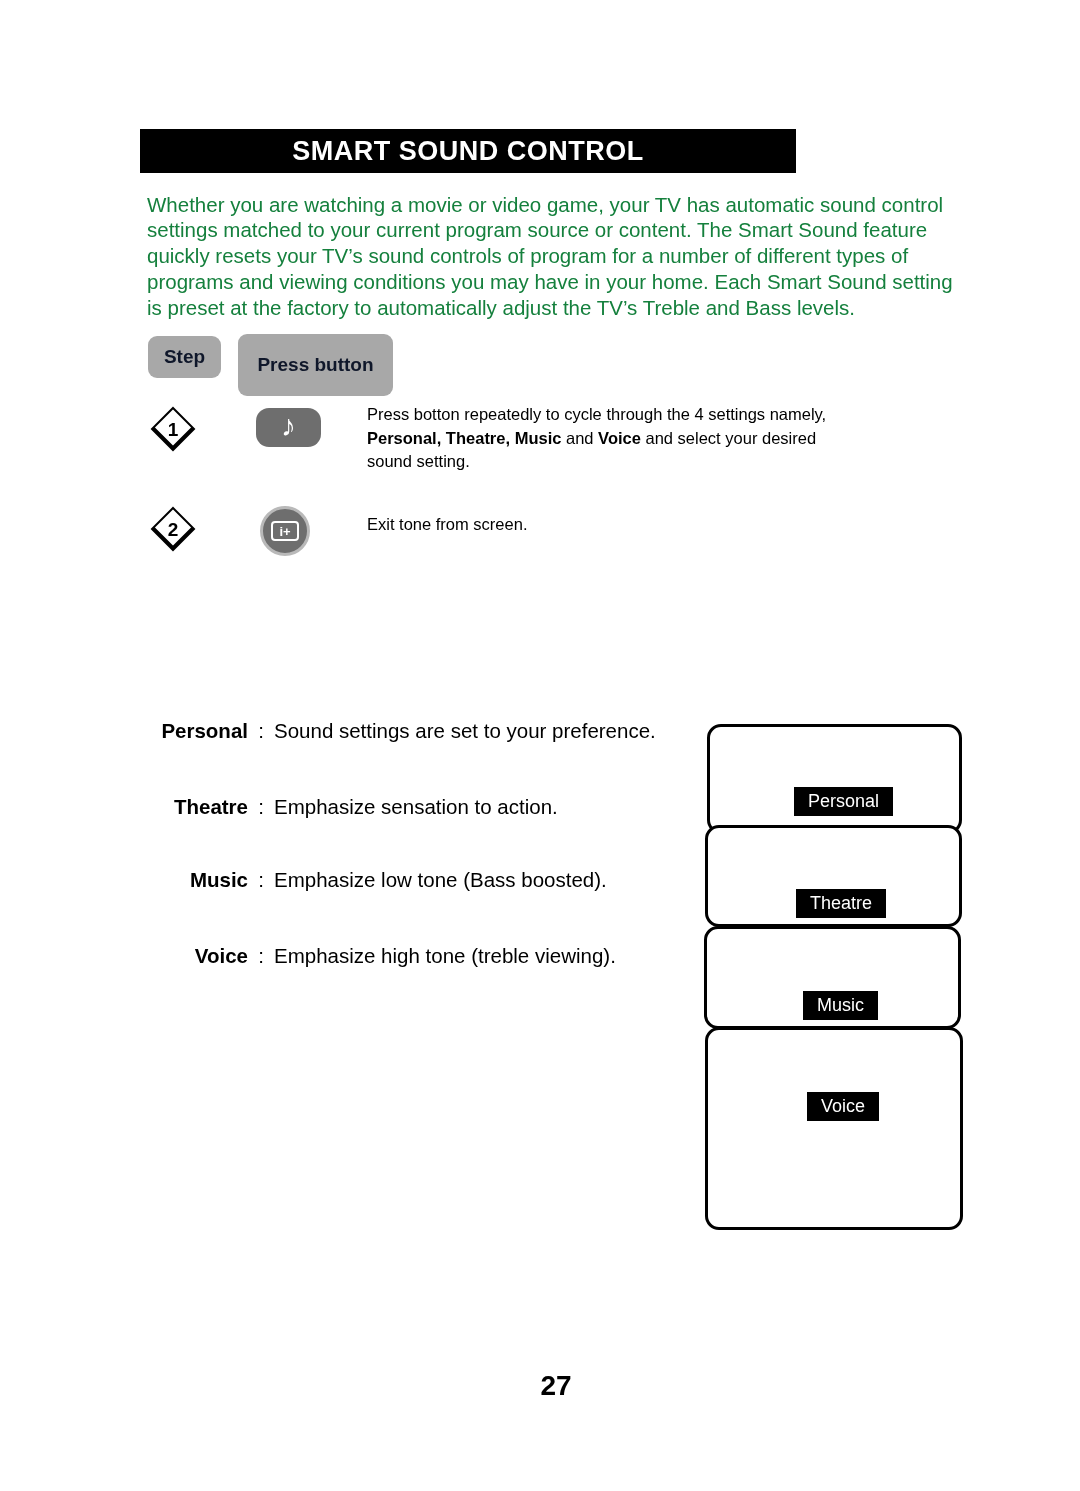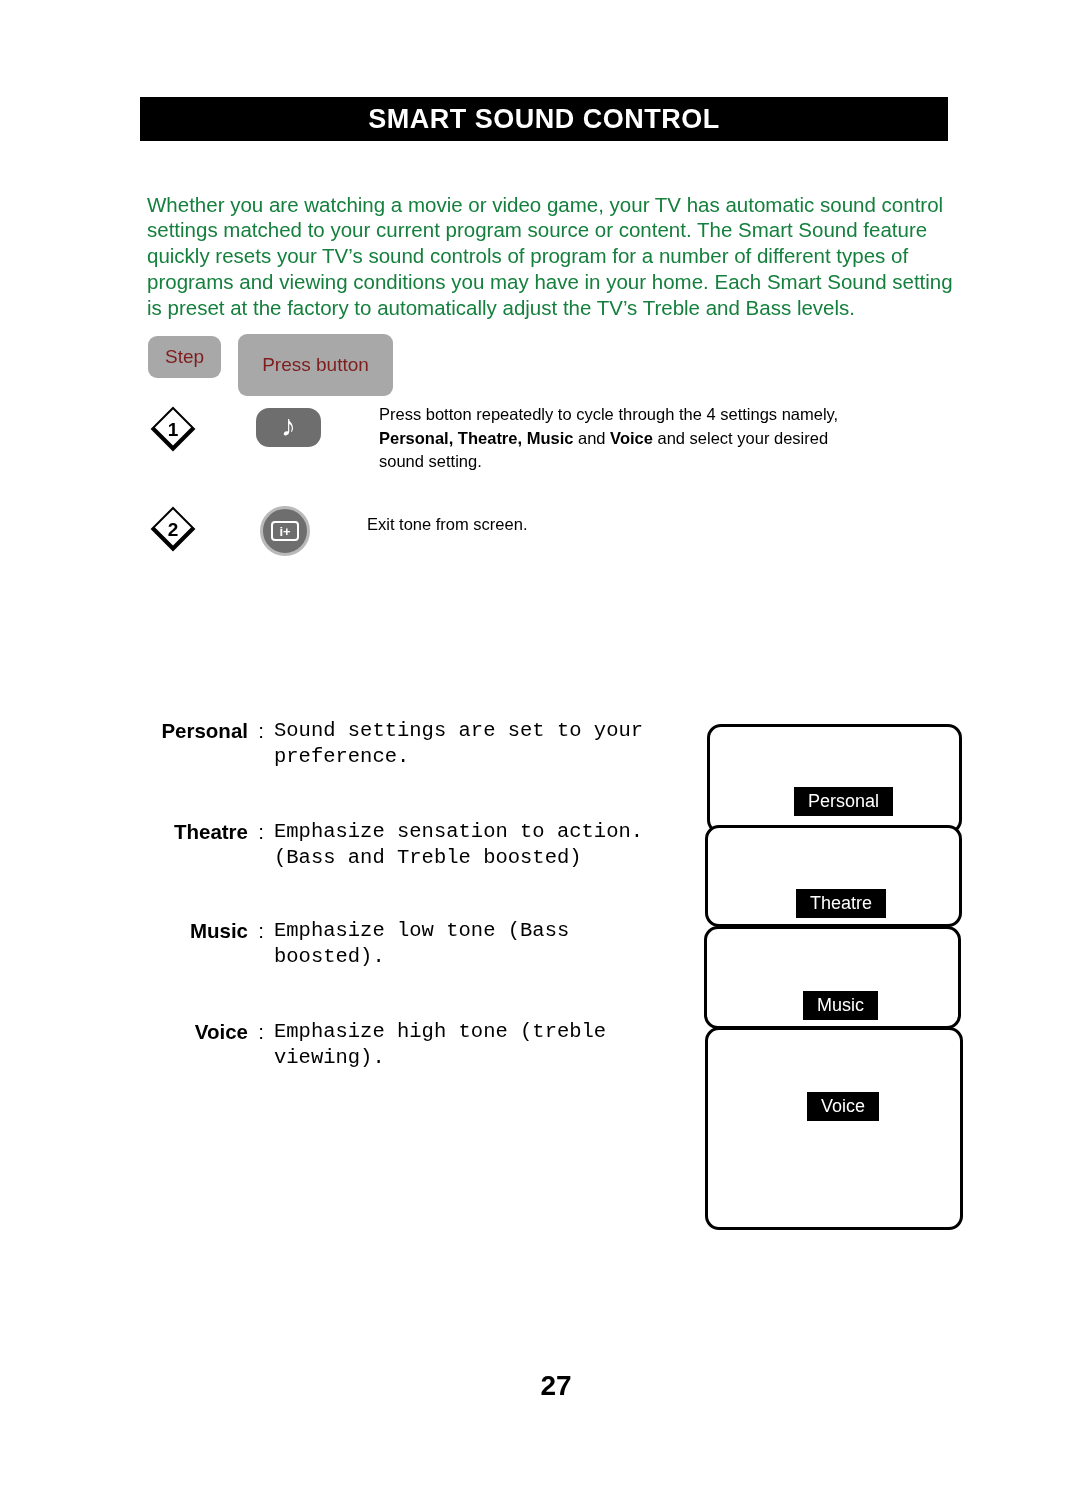--- a/index.html
+++ b/index.html
@@ -14,22 +14,22 @@
     position: relative;
     font-family: "Liberation Sans", sans-serif;
     color: #000000;
     overflow: hidden;
   }
 
   
   .title-bar {
     position: absolute;
     left: 140px;
-    top: 97px;
-    width: 808px;
+    top: 129px;
+    width: 656px;
     height: 44px;
     background: #000000;
     display: flex;
     align-items: center;
     justify-content: center;
   }
   .title-bar .title-text {
     color: #ffffff;
     font-size: 27px;
     font-weight: bold;
@@ -49,23 +49,23 @@
   }
 
   
   .pill {
     position: absolute;
     background: #a8a8a8;
     border-radius: 9px;
     display: flex;
     align-items: center;
     justify-content: center;
-    font-weight: normal;
+    font-weight: bold;
     font-size: 19px;
-    color: #7f1d1d;
+    color: #0f172a;
   }
   .pill-step   { left: 148px; top: 336px; width: 73px; height: 42px; }
   .pill-button { left: 238px; top: 334px; width: 155px; height: 62px; }
 
   
   .step-row { position: absolute; }
 
   .diamond {
     position: absolute;
     width: 46px;
@@ -140,21 +140,21 @@
     text-align: right;
     font-weight: bold;
     flex: 0 0 auto;
     padding-right: 0px;
   }
   .defrow .colon {
     width: 26px;
     text-align: center;
     flex: 0 0 auto;
   }
-  .defrow .desc { flex: 1 1 auto; font-family: Liberation Mono, monospace; }
+  .defrow .desc { flex: 1 1 auto; }
   .defrow .desc .sub { display: block; }
 
   
   .tv-stack {
     position: absolute;
     left: 704px;
     top: 724px;
     width: 262px;
     height: 506px;
   }
@@ -219,21 +219,21 @@
       <polygon points="23,2 44,23 23,44 2,23" fill="#ffffff" stroke="#000000" stroke-width="2"></polygon>
       <path d="M23,44 L2,23 L4.2,20.8 L23,39.6 L41.8,20.8 L44,23 Z" fill="#000000"></path>
       <text x="23" y="30" text-anchor="middle" font-family="Liberation Sans, sans-serif" font-size="19" font-weight="bold" fill="#000000">1</text>
     </svg>
   </div>
 
   <div class="key-note" style="left:256px; top:408px;">
     <span class="glyph">♪</span>
   </div>
 
-  <div class="step-text" style="left:367px; top:403px; width:500px;margin-left:12px;">
+  <div class="step-text" style="left:367px; top:403px; width:500px;">
     <span>Press botton repeatedly to cycle through the 4 settings namely,</span><br>
     <b>Personal, Theatre, Music</b><span> and </span><b>Voice</b><span> and select your desired</span><br>
     <span>sound setting.</span>
   </div>
 </div>
 
 <div class="step-row">
   <div class="diamond" style="left:150px; top:506px;">
     <svg width="46" height="46" viewBox="0 0 46 46" xmlns="http://www.w3.org/2000/svg">
       <polygon points="23,2 44,23 23,44 2,23" fill="#ffffff" stroke="#000000" stroke-width="2"></polygon>
@@ -255,21 +255,20 @@
     <span class="term">Personal</span>
     <span class="colon">:</span>
     <span class="desc">Sound settings are set to your preference.</span>
   </div>
 
   <div class="defrow" style="margin-bottom:48px;">
     <span class="term">Theatre</span>
     <span class="colon">:</span>
     <span class="desc">
       <span>Emphasize sensation to action.</span>
-      <span class="sub">(Bass and Treble boosted)</span>
     </span>
   </div>
 
   <div class="defrow" style="margin-bottom:50px;">
     <span class="term">Music</span>
     <span class="colon">:</span>
     <span class="desc">Emphasize low tone (Bass boosted).</span>
   </div>
 
   <div class="defrow">

